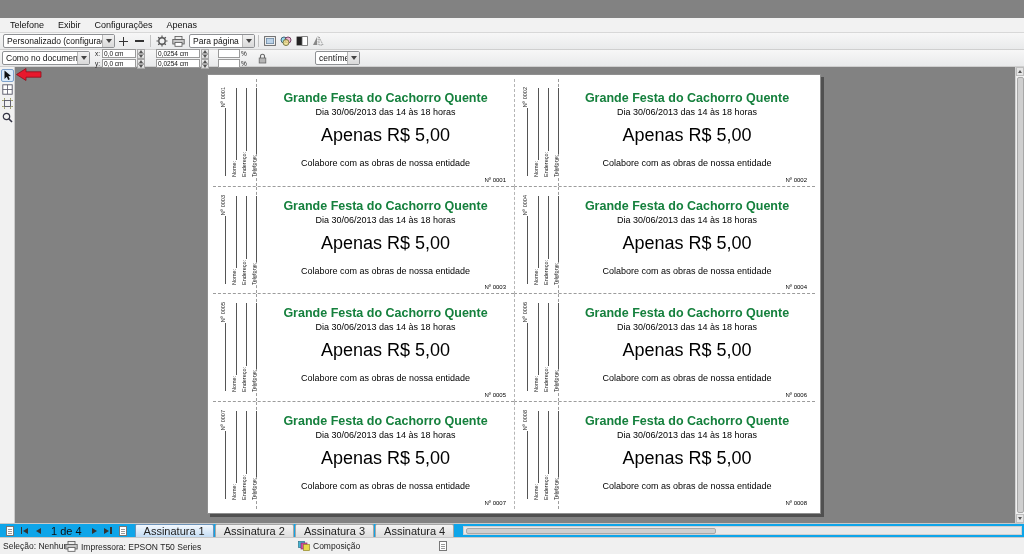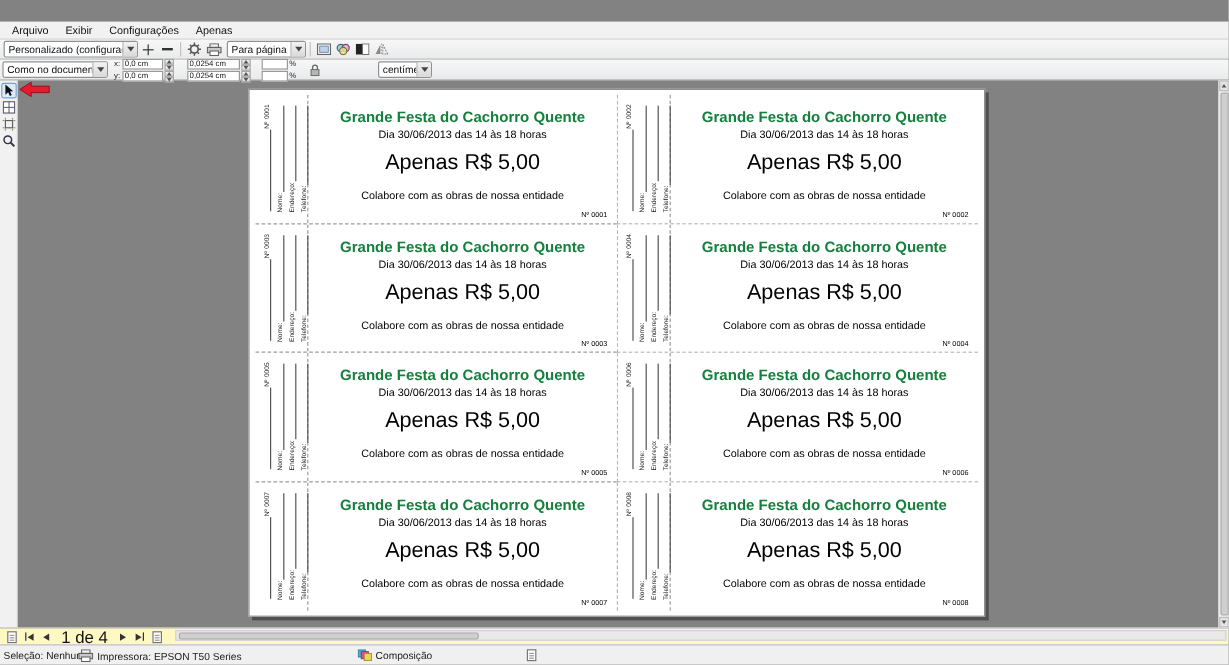--- a/index.html
+++ b/index.html
@@ -78,21 +78,21 @@
   .rot .fill { flex:1; border-bottom:1px solid #555; height:6px; margin:0 1px; }
   .rot .s-no { margin-right:2px; }
   .tbody { position:relative; flex:1; text-align:center; padding-top:12px; }
   .t-title { font-size:12.5px; font-weight:bold; color:#15803d; letter-spacing:0; }
   .t-date { font-size:9px; color:#000; margin-top:2px; }
   .t-price { font-size:18px; font-weight:normal; color:#000; margin-top:8px; }
   .t-footer { font-size:9px; color:#000; margin-top:12px; }
   .t-num { position:absolute; right:8px; bottom:3px; font-size:6px; color:#000; }
 
   
-  .tabbar { position:absolute; left:0; right:0; bottom:17px; height:14px; background:#fef9c3; border-top:1px solid #c9c9c9; display:flex; align-items:center; font-size:14px; }
+  .tabbar { position:absolute; left:0; right:0; bottom:17px; height:14px; background:#0ea5e9; border-top:1px solid #c9c9c9; display:flex; align-items:flex-end; font-size:11px; }
   .navcluster { display:flex; align-items:center; height:100%; padding-left:3px; gap:1px; }
   .navbtn { width:13px; height:11px; display:flex; align-items:center; justify-content:center; gap:1px; border:1px solid transparent; }
   .tri-l { width:0; height:0; border-top:3.5px solid transparent; border-bottom:3.5px solid transparent; border-right:5px solid #333; }
   .tri-r { width:0; height:0; border-top:3.5px solid transparent; border-bottom:3.5px solid transparent; border-left:5px solid #333; }
   .navbar-bar { width:1.5px; height:7px; background:#333; }
   .pager-text { padding:0 5px; color:#111; }
   .pageico { width:8px; height:10px; background:#fff; border:1px solid #777; margin:0 3px; position:relative; }
   .pageico::after { content:""; position:absolute; left:1px; top:2px; width:4px; height:1px; background:#999; box-shadow:0 2px 0 #999, 0 4px 0 #999; }
   .tabs { display:flex; align-items:flex-end; height:100%; margin-left:5px; }
   .tab { height:13px; display:flex; align-items:center; padding:0 8px; border:1px solid #a5a5a5; border-bottom:none; border-radius:2px 2px 0 0; background:linear-gradient(#f4f4f4,#dedede); margin-right:1px; color:#222; }
@@ -106,21 +106,21 @@
 
   svg { display:block; }
 </style>
 </head>
 <body>
 
 <div id="app">
 
 
   <div class="menubar">
-    <span class="menu-item">Arquivo</span>
+    <span class="menu-item">Telefone</span>
     <span class="menu-item">Exibir</span>
     <span class="menu-item">Configurações</span>
     <span class="menu-item">Apenas</span>
   </div>
 
   <div class="toolbar" id="toolbar1">
     <div class="combo" style="width:112px;">
       <span class="ctext">Personalizado (configurações a...</span>
       <span class="carrow">
           <i class="tri-down"></i>
@@ -552,20 +552,26 @@
       <span class="pager-text">1 de 4</span>
       <div class="navbtn">
           <i class="tri-r"></i>
         </div>
       <div class="navbtn">
           <i class="tri-r"></i>
           <span class="navbar-bar"></span>
         </div>
       <span class="pageico"></span>
     </div>
+    <div class="tabs">
+      <div class="tab active">Assinatura 1</div>
+      <div class="tab">Assinatura 2</div>
+      <div class="tab">Assinatura 3</div>
+      <div class="tab">Assinatura 4</div>
+    </div>
     <div class="htrack">
       <div class="hthumb"></div>
     </div>
   </div>
 
   <div class="statusbar">
     <div class="seg" style="left:3px;">
       <span>Seleção: Nenhum</span>
     </div>
     <div class="seg" style="left:65px;">

